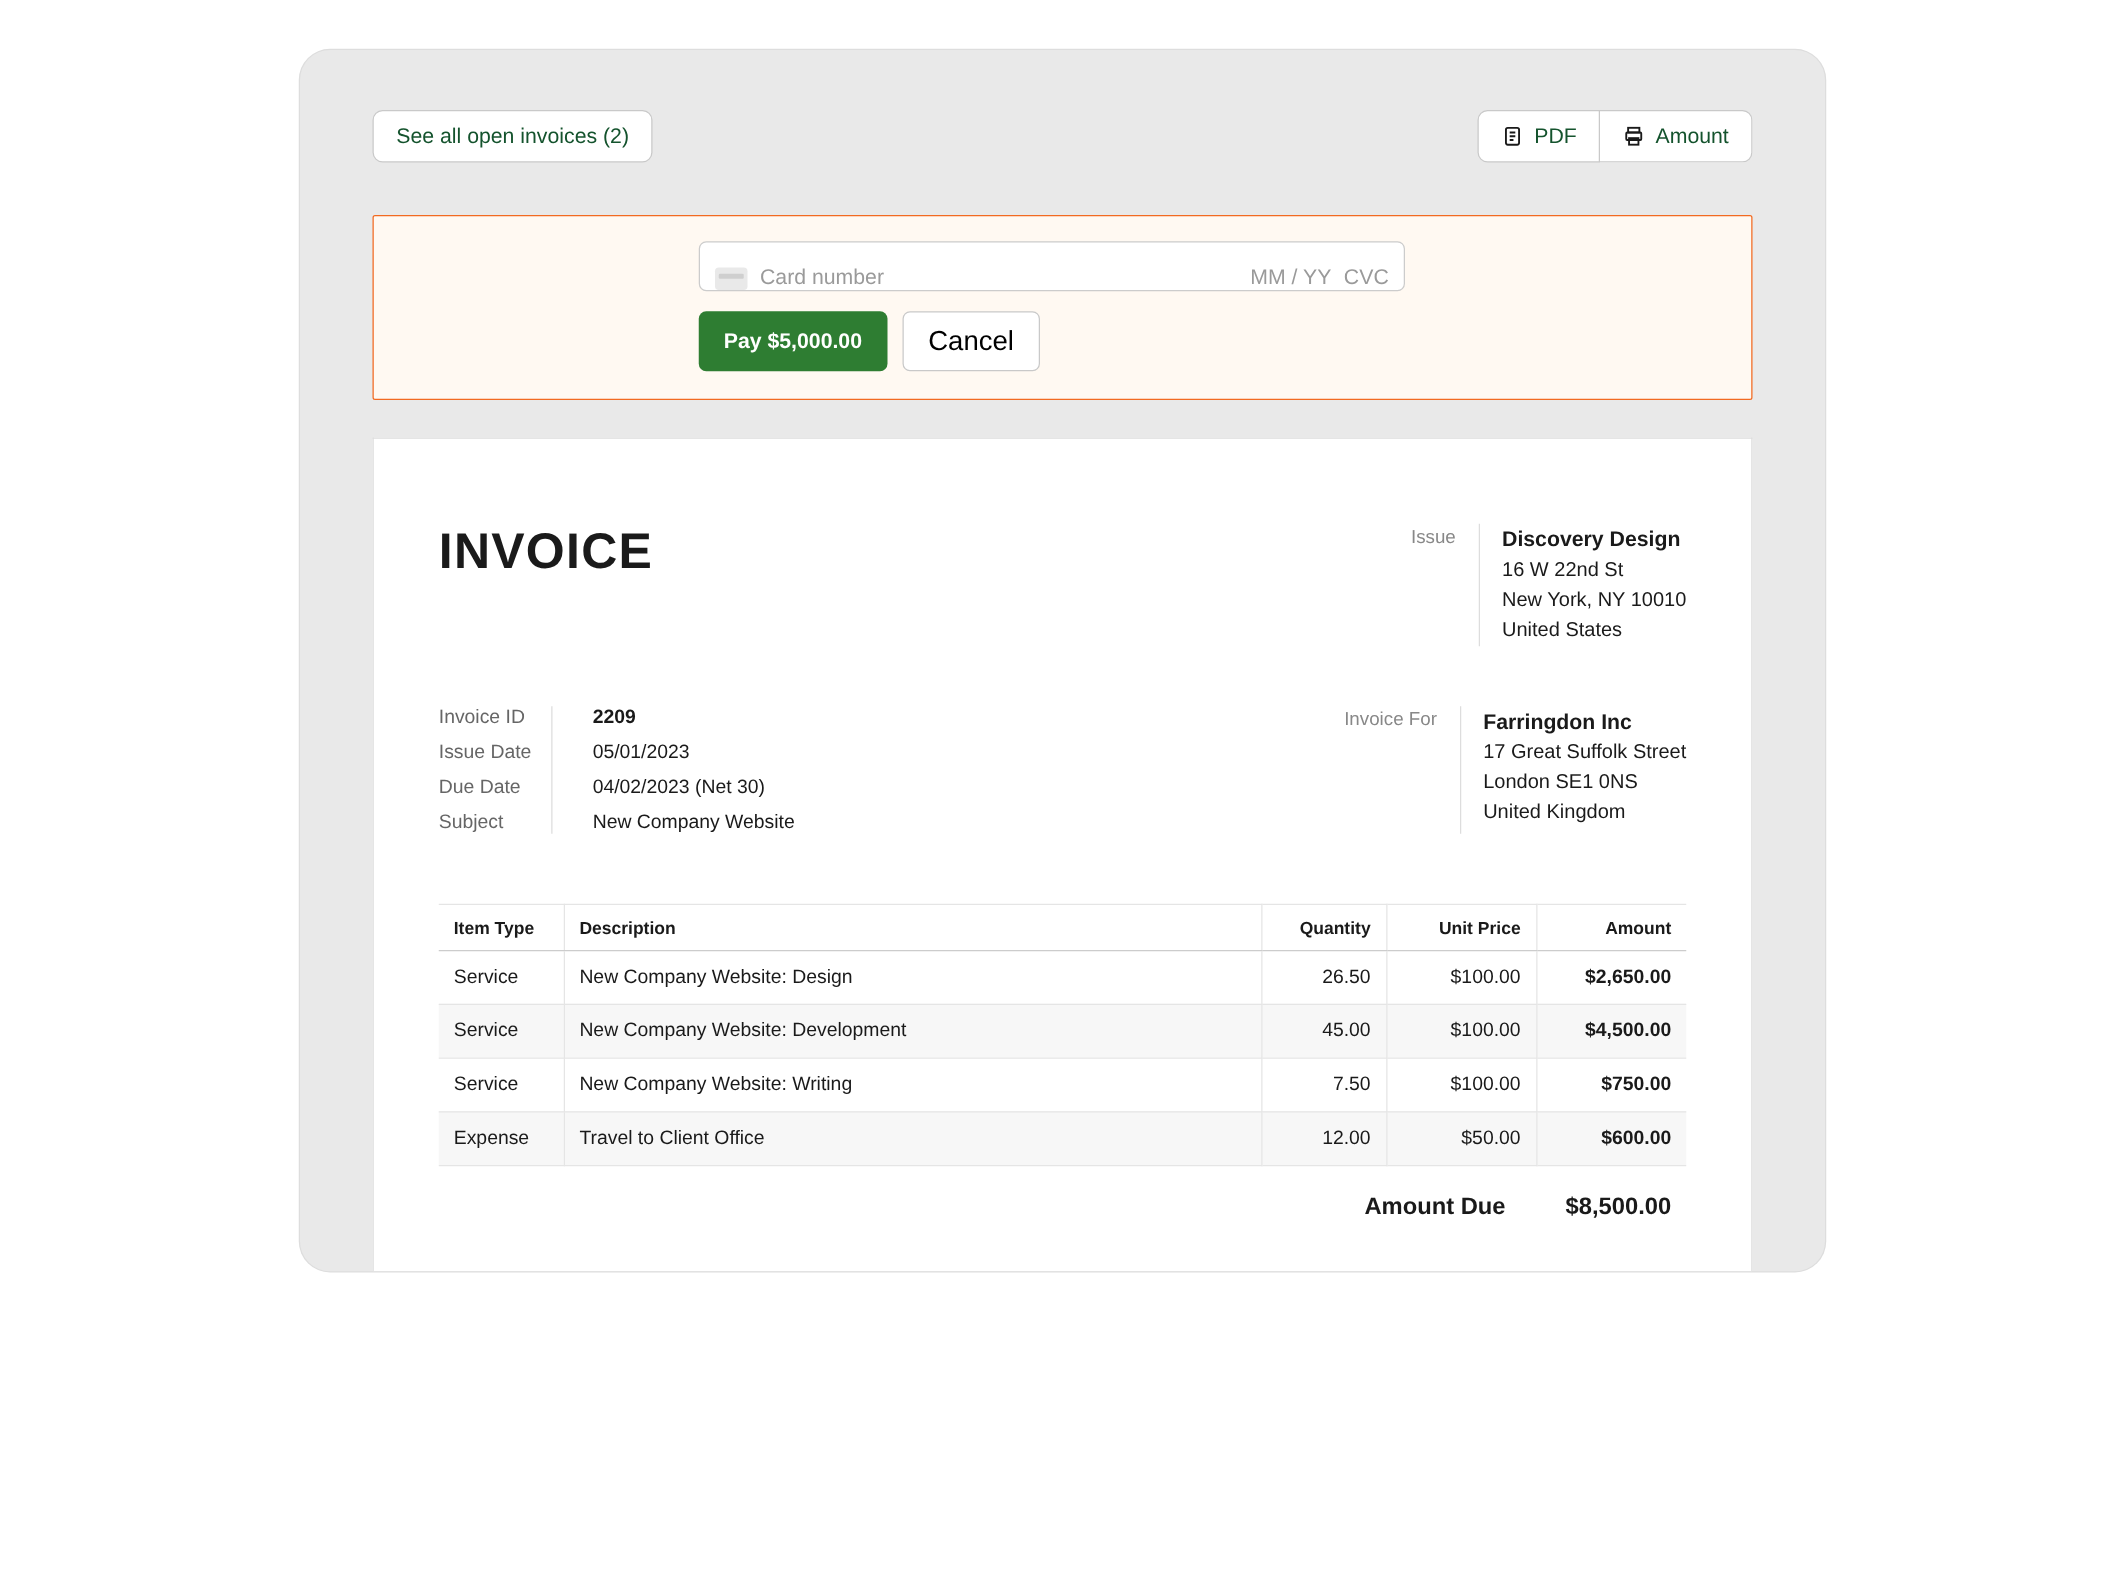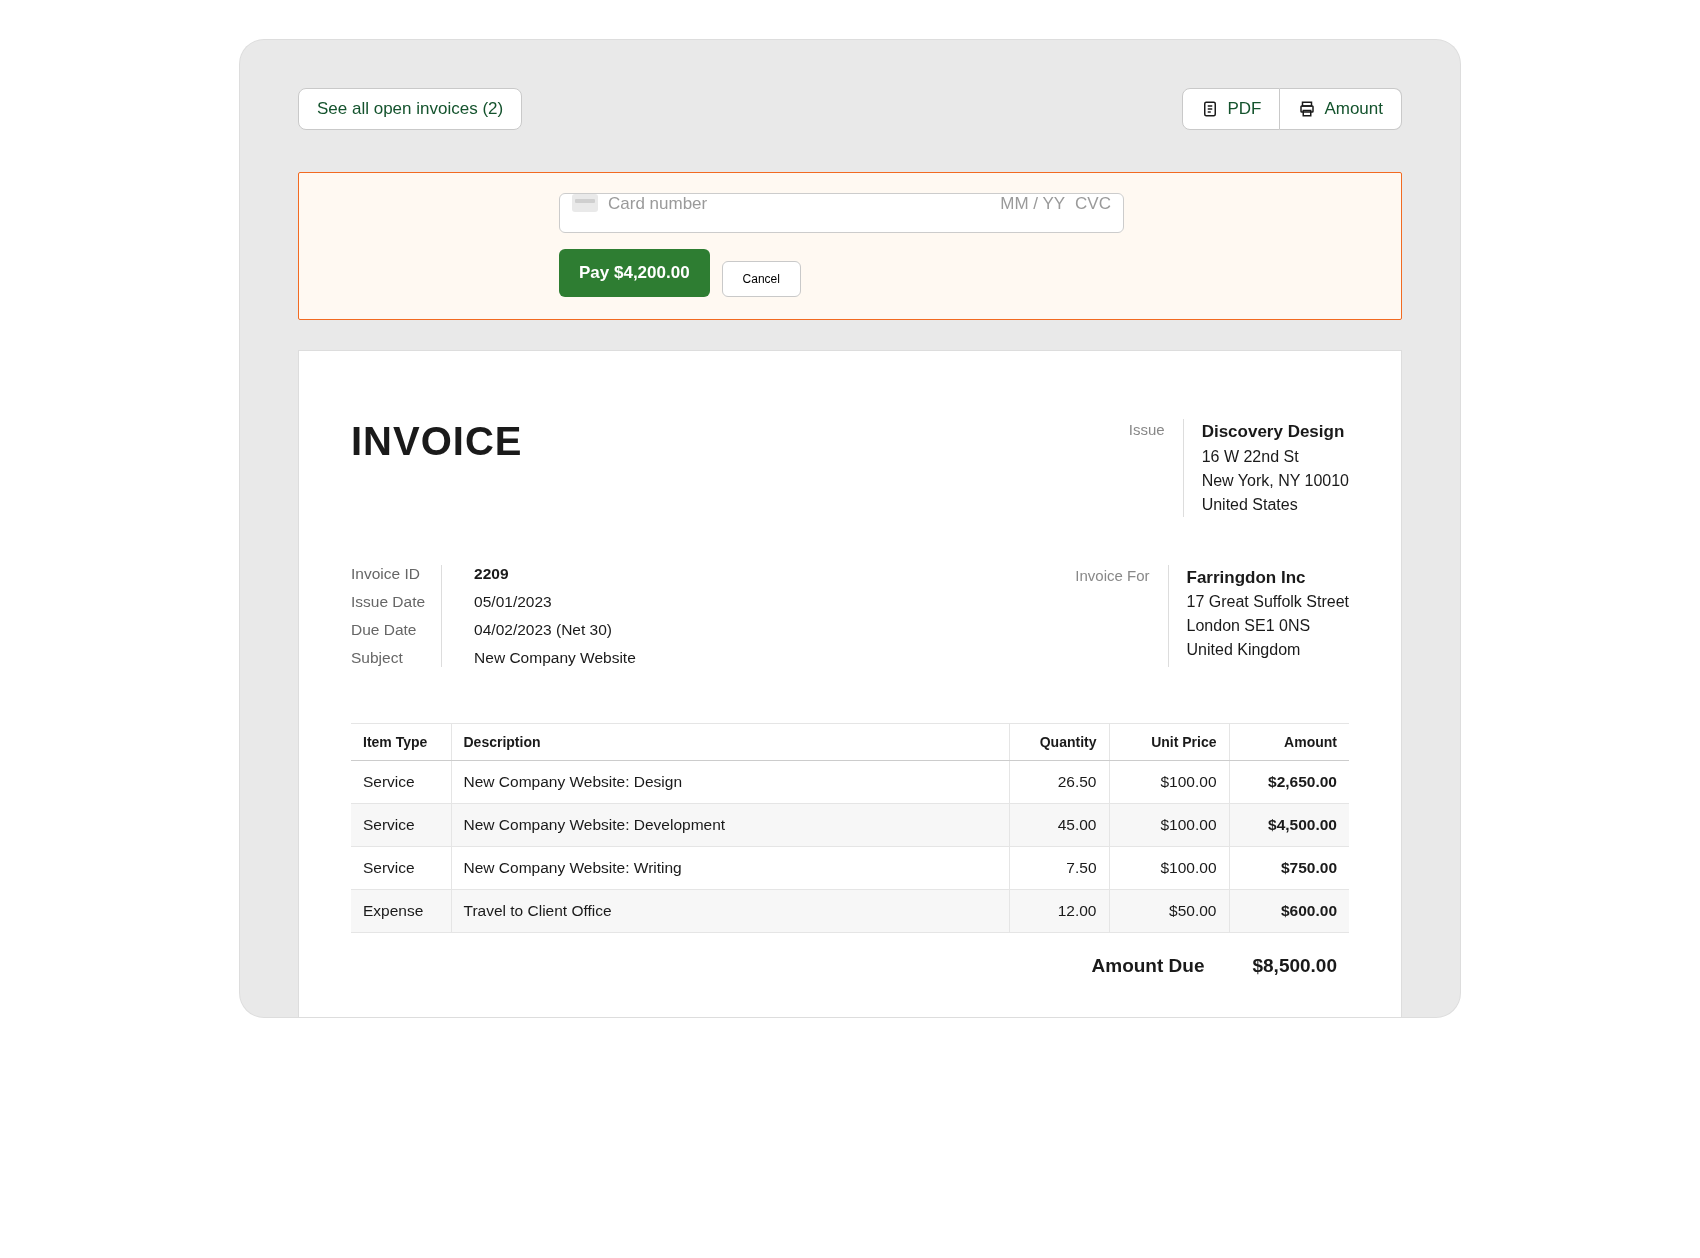--- a/index.html
+++ b/index.html
@@ -63,21 +63,21 @@
     align-items: flex-start;
     padding-left: 260px;
   }
   .card-input {
     width: 565px;
     background: #fff;
     border: 1px solid #ccc;
     border-radius: 6px;
     height: 40px;
     display: flex;
-    align-items: flex-start;
+    align-items: flex-end;
     padding: 0 12px;
     gap: 10px;
     color: #9a9a9a;
     font-size: 17px;
     margin-bottom: 16px;
   }
   .card-input .spacer { flex: 1; }
   .card-icon {
     width: 26px; height: 18px;
     background: #e9e9e9;
@@ -100,23 +100,22 @@
     padding: 10px 20px;
     font-size: 17px;
     font-weight: 700;
     cursor: pointer;
   }
   .btn-cancel {
     background: #fff;
     border: 1px solid #c9c9c9;
     border-radius: 6px;
     padding: 10px 20px;
-    font-size: 12px;
+    font-size: 22px;
     cursor: pointer;
-    margin-top: 12px;
   }
   .invoice-card {
     background: #fff;
     border: 1px solid #ddd;
     border-bottom: none;
     padding: 68px 52px 40px 52px;
   }
   .invoice-header {
     display: flex;
     justify-content: space-between;
@@ -226,21 +225,21 @@
   <div class="payment-panel">
     <div class="card-input">
       <span class="card-icon"></span>
       <span>Card number</span>
       <span class="spacer"></span>
       <span>MM / YY</span>
       <span>CVC</span>
     </div>
     <div class="pay-actions">
       <button class="btn-pay">
-        <span>Pay $4,200.00</span>
+        <span>Pay $5,000.00</span>
       </button>
       <button class="btn-cancel">
         <span>Cancel</span>
       </button>
     </div>
   </div>
 
   <div class="invoice-card">
 
     <div class="invoice-header">

